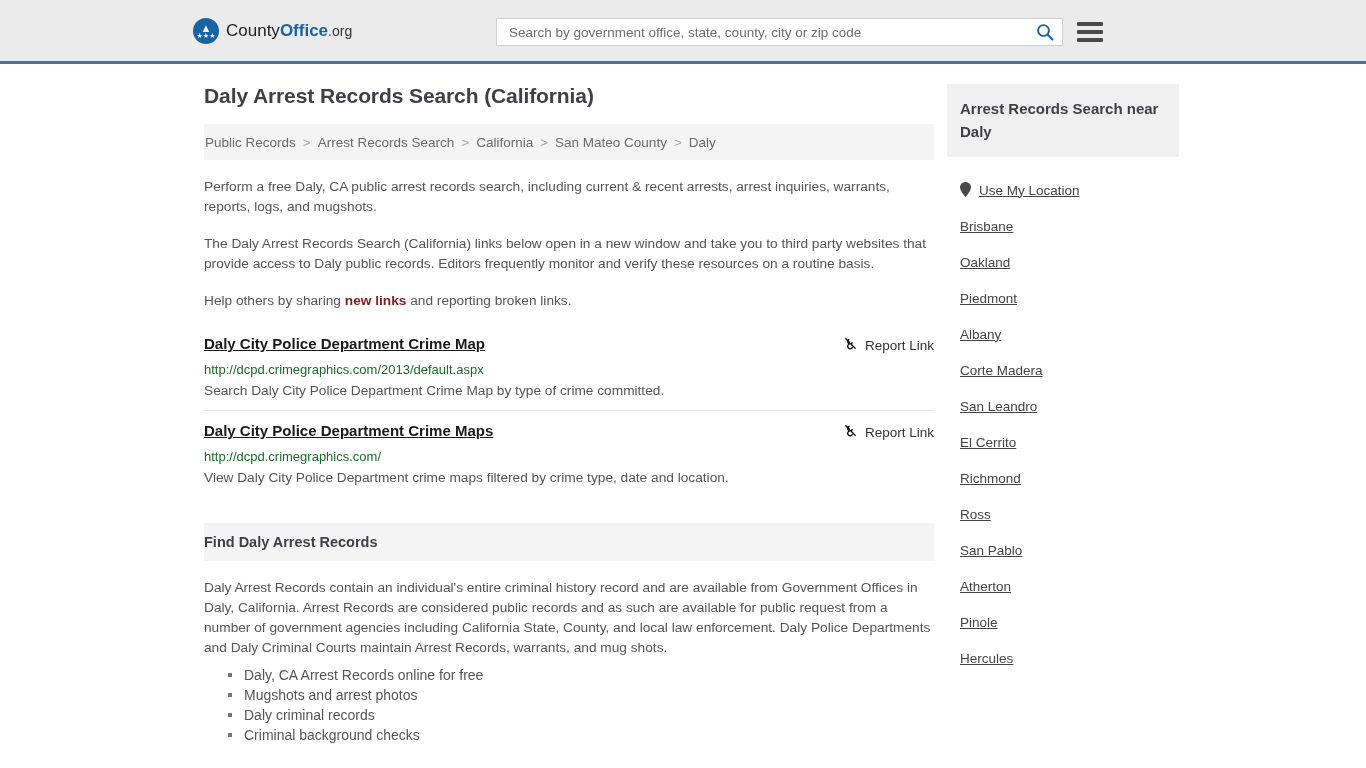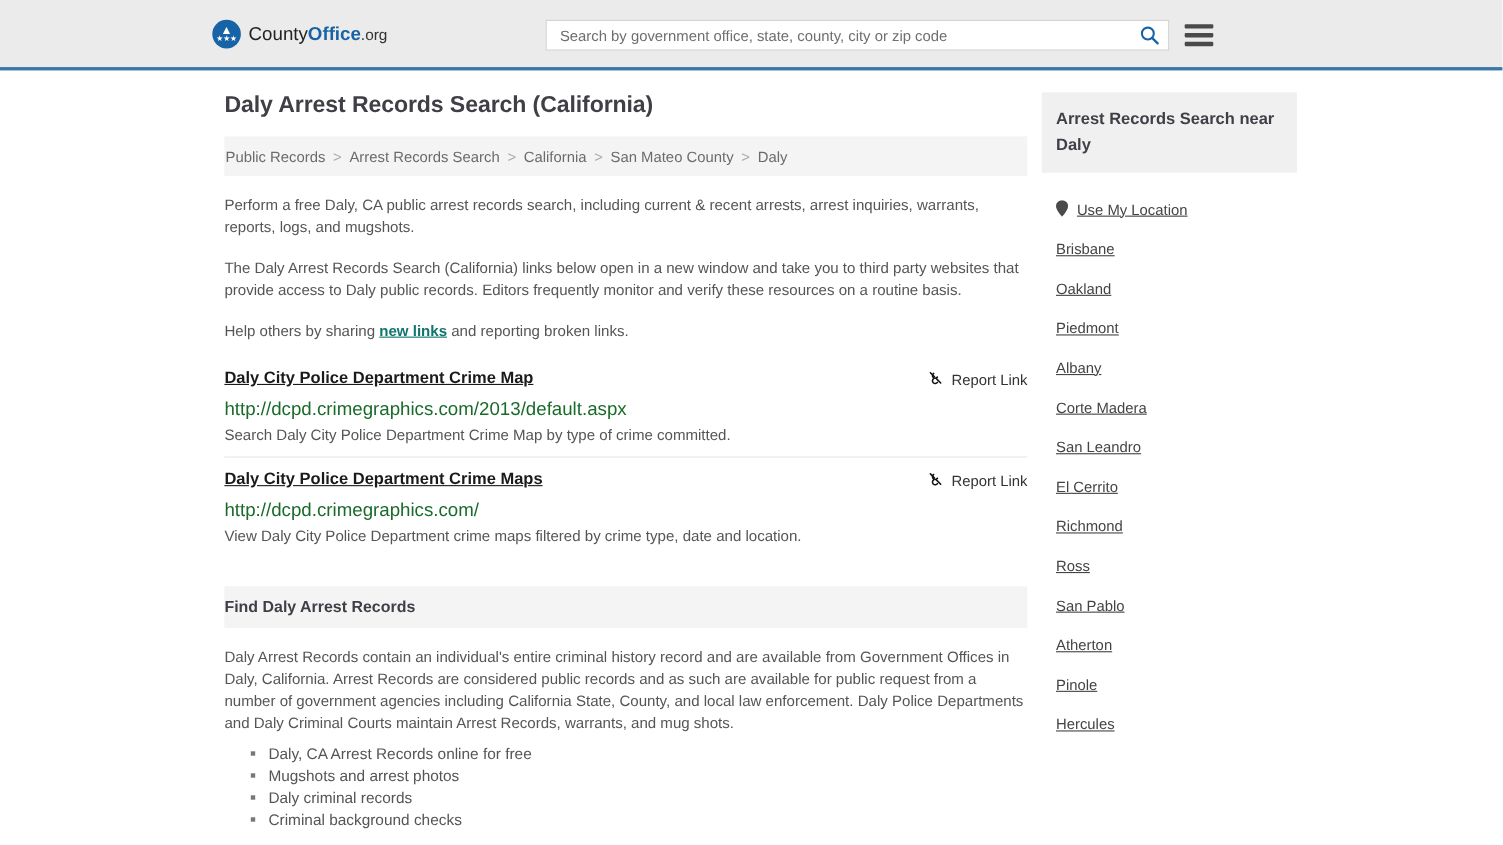--- a/index.html
+++ b/index.html
@@ -138,21 +138,21 @@
     text-decoration: none;
   }
   .breadcrumb .sep { color: #a9a9a9; }
 
   p.body-text {
     font-size: 13.7px;
     line-height: 20px;
     color: #555555;
     margin: 17px 0 0 0;
   }
-  p.body-text a { color: #0f766e; text-decoration: underline; font-weight: bold; }
+  p.body-text a { color: #7f1d1d; font-weight: bold; }
 
   
   .link-list { margin-top: 22px; }
   .link-entry {
     border-top: 1px solid #e8e8e8;
     padding-top: 11px;
     padding-bottom: 12px;
   }
   .link-entry:first-child { border-top: none; padding-top: 2px; }
   .link-head {
@@ -171,21 +171,21 @@
     display: flex;
     align-items: center;
     gap: 7px;
     font-size: 13.5px;
     color: #333;
     cursor: pointer;
     white-space: nowrap;
     margin-top: 1px;
   }
   .link-url {
-    font-size: 17px;
+    font-size: 13px;
     color: #1a6b2a;
     margin-top: 8px;
   }
   .link-desc {
     font-size: 13.7px;
     color: #555555;
     margin-top: 6px;
   }
 
   

